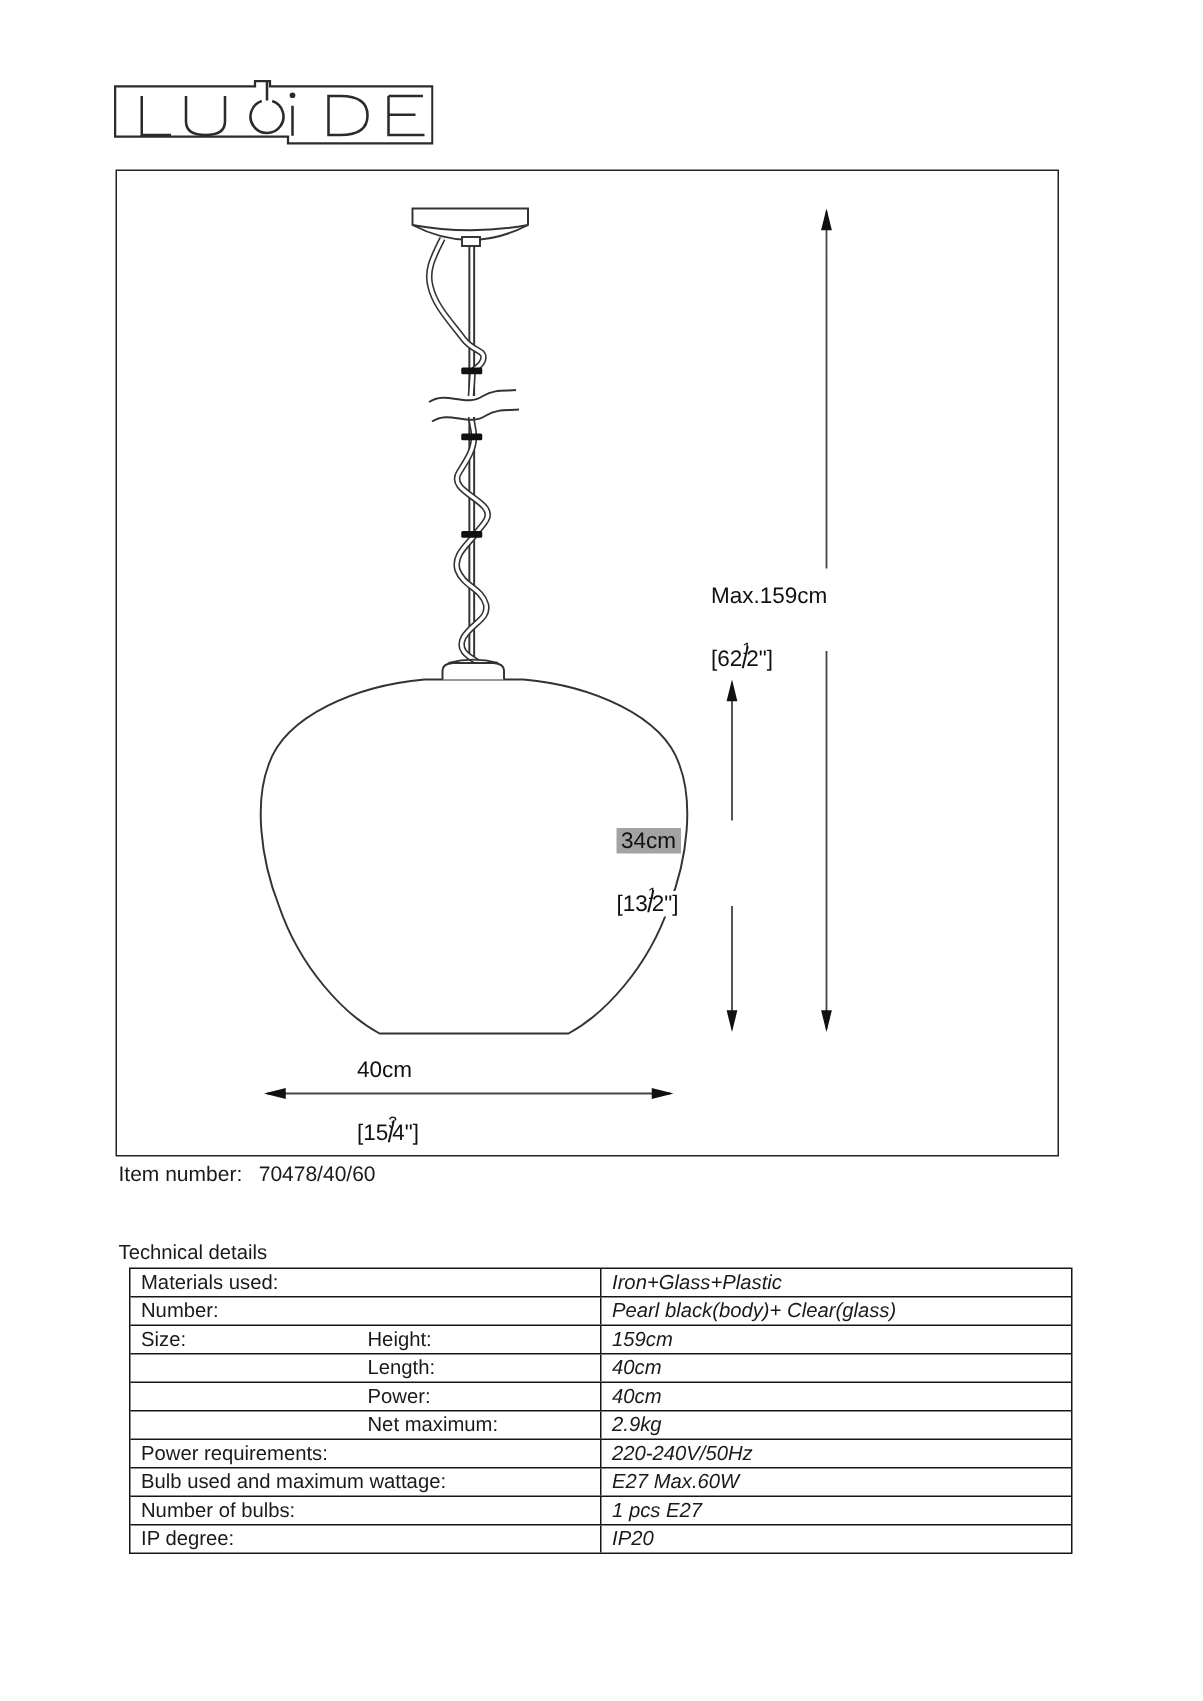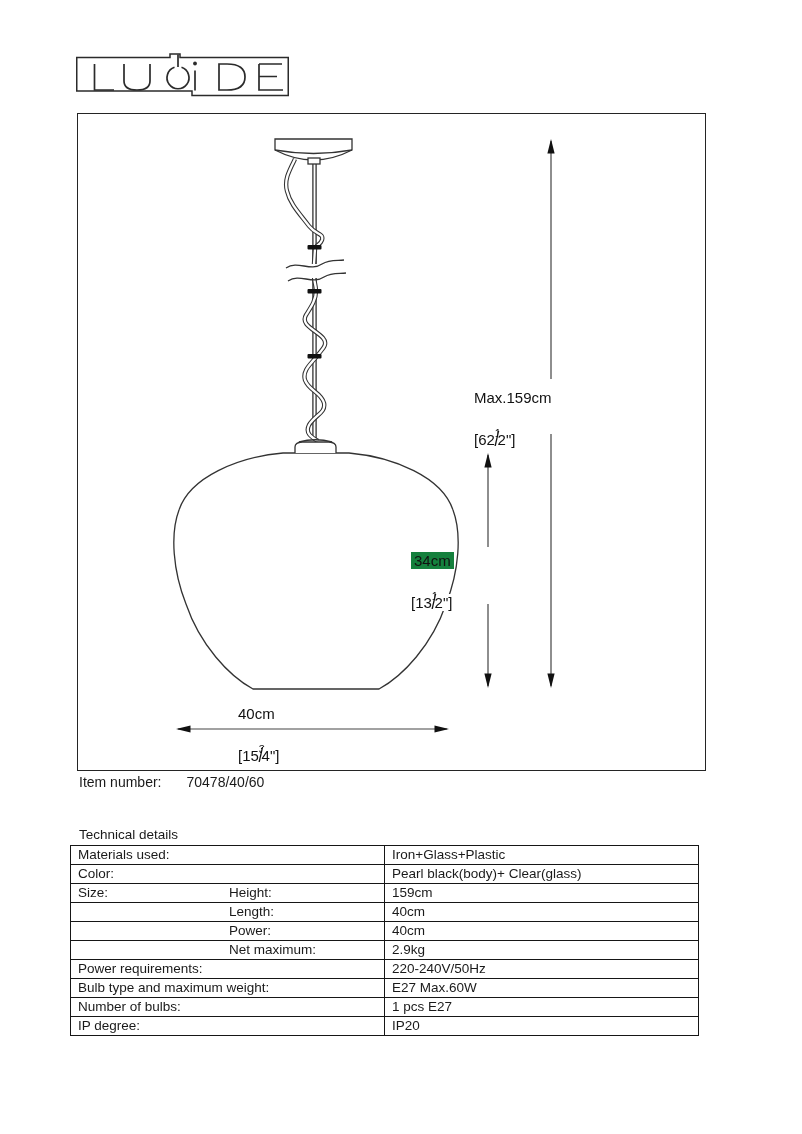--- a/index.html
+++ b/index.html
@@ -20,30 +20,30 @@
   #dim34{left:333px;top:437px;}
   #dim40{left:160px;top:590px;}
   .dim .l2 span{background:#fff;margin-top:31px;}
   .frac{display:inline;white-space:nowrap;}
   .fnum{font-size:11px;vertical-align:8px;margin-right:-5px;}
   .fslash{font-size:20px;display:inline-block;transform:scaleX(.85);margin:0 -2px;position:relative;top:1px;line-height:0;}
   .fden{font-size:15px;}
 
   
   #itemnum{left:79px;top:774px;font-size:14px;}
-  #itemnum .val{margin-left:25px;}
+  #itemnum .val{margin-left:11px;}
 
   
   #tdheading{left:79px;top:827px;font-size:13.5px;}
-  #tbl{left:70px;top:845px;width:629px;border:1px solid #161616;box-sizing:border-box;font-size:13.5px;}
+  #tbl{left:86px;top:845px;width:629px;border:1px solid #161616;box-sizing:border-box;font-size:13.5px;}
   .tr{display:flex;height:18px;line-height:18px;border-bottom:1px solid #161616;}
   .tr:last-child{border-bottom:none;}
   .td{box-sizing:border-box;padding-left:7px;white-space:nowrap;overflow:hidden;}
   .tl{width:314px;border-right:1px solid #161616;position:relative;}
-  .tv{flex:1;}
+  .tv{flex:1;font-style:italic;}
   .tfull{width:100%;}
   .sub{position:absolute;left:158px;top:0;}
 </style>
 </head>
 <body>
 
 <div class="abs" id="logo">
   <span class="sr-only">LUCIDE</span>
   <svg width="213" height="46" viewBox="0 0 213 46">
     <g stroke="#2b2b2b" fill="none" stroke-width="1.5">
@@ -106,42 +106,42 @@
       <path d="M98,615 l14.5,-3.6 v7.2 Z"></path>
       <path d="M371,615 l-14.5,-3.6 v7.2 Z"></path>
     </g>
   </svg>
 
   <div class="dim" id="dim159">
     <div class="l1">Max.159cm</div>
     <div class="l2"><span>[62</span><span class="frac"><span class="fnum">1</span><span class="fslash">/</span><span class="fden">2</span></span><span>"]</span></div>
   </div>
   <div class="dim" id="dim34">
-    <div class="l1"><span style="background:#15803d;padding:0 3px;">34cm</span></div>
+    <div class="l1"><span style="background:#a3a3a3;padding:0 3px;">34cm</span></div>
     <div class="l2"><span>[13</span><span class="frac"><span class="fnum">1</span><span class="fslash">/</span><span class="fden">2</span></span><span>"]</span></div>
   </div>
   <div class="dim" id="dim40">
     <div class="l1">40cm</div>
     <div class="l2"><span>[15</span><span class="frac"><span class="fnum">3</span><span class="fslash">/</span><span class="fden">4</span></span><span>"]</span></div>
   </div>
 </div>
 
 <div class="abs" id="itemnum">
   <span>Item number:</span><span class="val">70478/40/60</span>
 </div>
 
 <div class="abs" id="tdheading">Technical details</div>
 
 <div class="abs" id="tbl">
   <div class="tr">
     <div class="td tl"><span>Materials used:</span></div>
     <div class="td tv">Iron+Glass+Plastic</div>
   </div>
   <div class="tr">
-    <div class="td tl"><span>Color:</span></div>
+    <div class="td tl"><span>Number:</span></div>
     <div class="td tv">Pearl black(body)+ Clear(glass)</div>
   </div>
   <div class="tr">
     <div class="td tl"><span>Size:</span><span class="sub">Height:</span></div>
     <div class="td tv">159cm</div>
   </div>
   <div class="tr">
     <div class="td tl"><span></span><span class="sub">Length:</span></div>
     <div class="td tv">40cm</div>
   </div>
@@ -151,21 +151,21 @@
   </div>
   <div class="tr">
     <div class="td tl"><span></span><span class="sub">Net maximum:</span></div>
     <div class="td tv">2.9kg</div>
   </div>
   <div class="tr">
     <div class="td tl"><span>Power requirements:</span></div>
     <div class="td tv">220-240V/50Hz</div>
   </div>
   <div class="tr">
-    <div class="td tl"><span>Bulb type and maximum weight:</span></div>
+    <div class="td tl"><span>Bulb used and maximum wattage:</span></div>
     <div class="td tv">E27 Max.60W</div>
   </div>
   <div class="tr">
     <div class="td tl"><span>Number of bulbs:</span></div>
     <div class="td tv">1 pcs E27</div>
   </div>
   <div class="tr">
     <div class="td tl"><span>IP degree:</span></div>
     <div class="td tv">IP20</div>
   </div>

